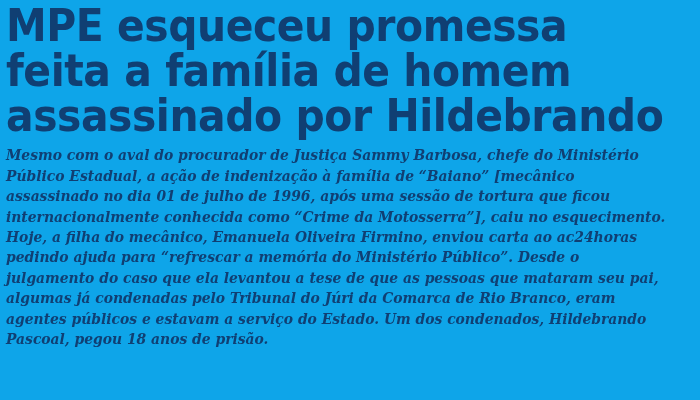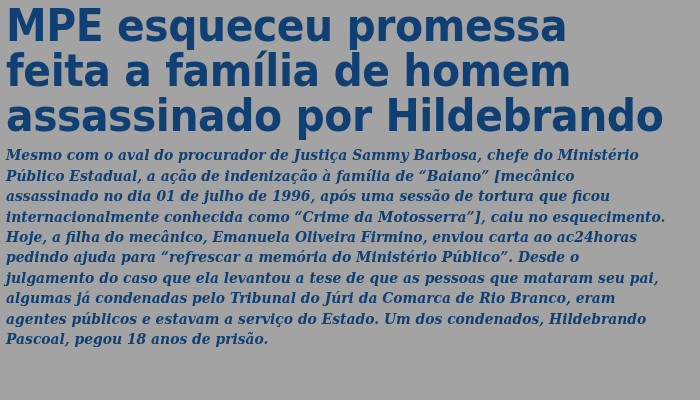--- a/index.html
+++ b/index.html
@@ -11,21 +11,21 @@
     height: 400px;
     background: #ffffff;
     font-family: "Liberation Sans", sans-serif;
     overflow: hidden;
   }
   .article {
     width: 700px;
     height: 400px;
     box-sizing: border-box;
     padding: 4px 22px 0 6px;
-    background: #a3a3a3;
+    background: #0ea5e9;
   }
   .headline {
     color: #103f73;
     font-family: "DejaVu Sans", sans-serif;
     font-weight: 700;
     font-size: 44px;
     line-height: 0.98;
     letter-spacing: -0.5px;
     margin: 0 0 2px 0;
     transform: scaleX(0.93);

